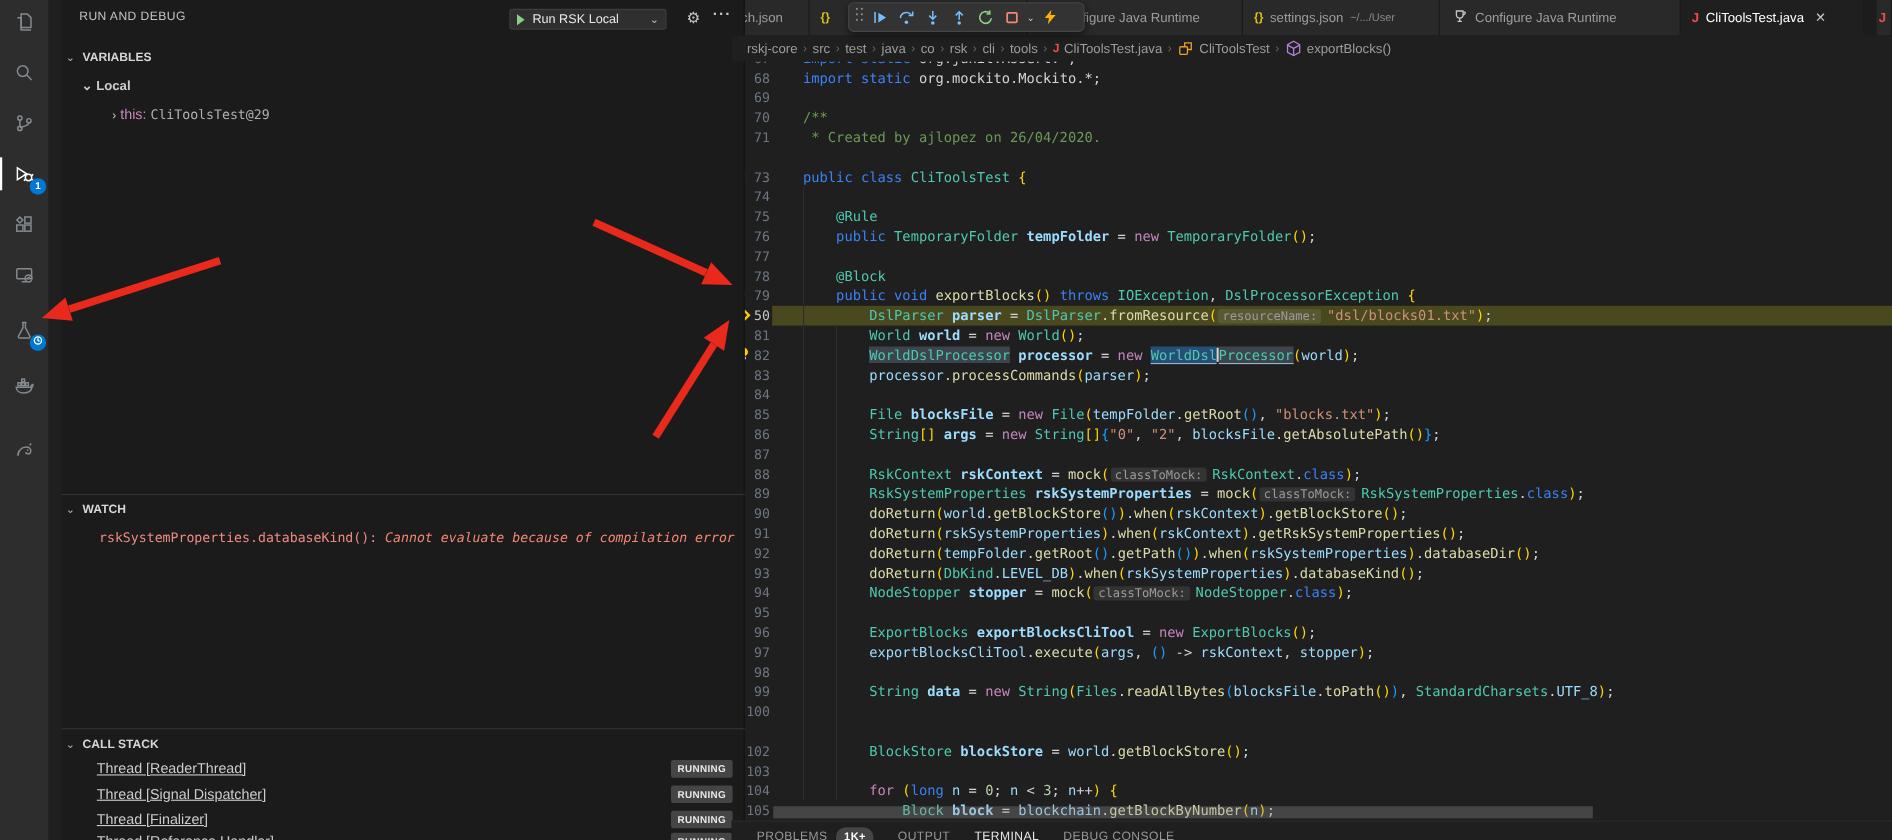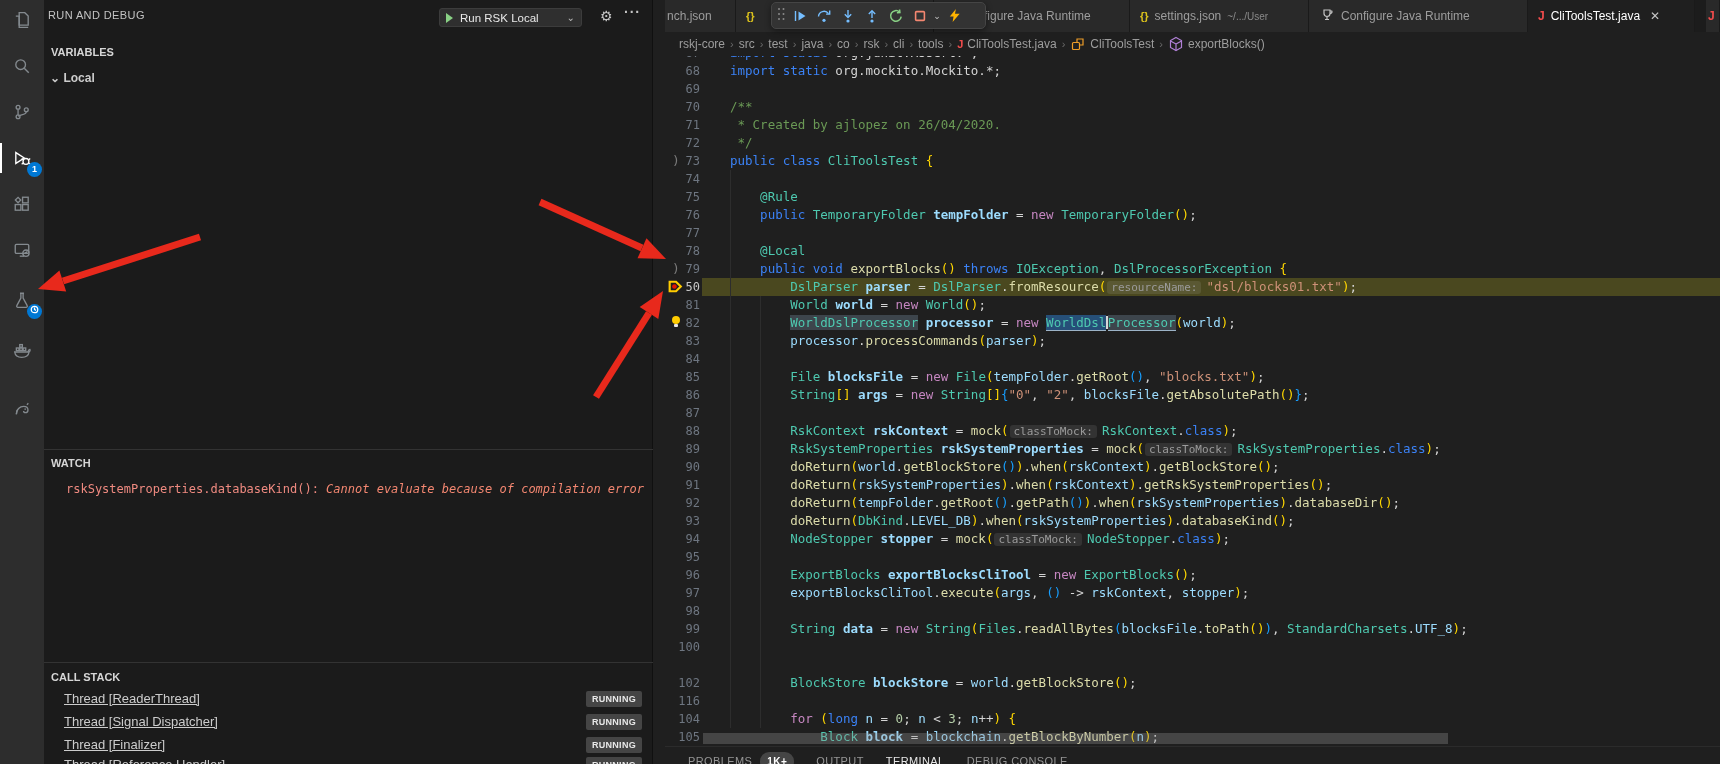--- a/index.html
+++ b/index.html
@@ -11,21 +11,21 @@
   .activitybar{position:absolute;left:0;top:0;width:44px;height:764px;background:#2d2d2d;z-index:10;}
   .ab-item{position:absolute;left:0;width:44px;height:34px;display:flex;align-items:center;justify-content:center;cursor:pointer;}
   .ab-item svg{stroke:#848a8f;fill:none;stroke-width:1.2;}
   .ab-item.active svg{stroke:#ffffff;}
   .ab-item.active::before{content:"";position:absolute;left:0;top:2px;bottom:2px;width:2px;background:#ffffff;}
   .ab-badge{position:absolute;right:2px;bottom:-2px;min-width:15px;height:15px;border-radius:50%;
     background:#0078d4;color:#fff;font-size:9px;line-height:15px;text-align:center;font-weight:bold;}
   .ab-badge svg{stroke:#fff;stroke-width:1.4;}
 
   
-  .sidebar{position:absolute;left:32px;top:0;width:621px;height:764px;background:#1b1b1b;border-right:1px solid #101010;z-index:5;}
+  .sidebar{position:absolute;left:56px;top:0;width:621px;height:764px;background:#1b1b1b;border-right:1px solid #101010;z-index:5;}
   .sb-title{position:absolute;left:16px;top:9px;font-size:11px;color:#c3c3c3;letter-spacing:.4px;}
   .run-btn{position:absolute;left:407px;top:8px;width:143px;height:19px;background:#2f2f2f;border:1px solid #3c3c3c;
     border-radius:3px;display:flex;align-items:center;padding:0 6px;cursor:pointer;}
   .run-btn .play{width:0;height:0;border-left:7px solid #89d185;border-top:5px solid transparent;border-bottom:5px solid transparent;margin-right:7px;}
   .run-btn .lbl{color:#e8e8e8;font-size:11.5px;flex:1;white-space:nowrap;}
   .run-btn .chev{color:#bbbbbb;font-size:10px;margin-left:4px;}
   .sb-gear{position:absolute;left:568px;top:8px;color:#c5c5c5;font-size:14px;cursor:pointer;}
   .sb-more{position:absolute;left:592px;top:4px;color:#c5c5c5;font-size:14px;font-weight:bold;cursor:pointer;letter-spacing:1px;}
   .sect-head{position:absolute;left:0;width:100%;height:26px;line-height:26px;font-size:11px;font-weight:bold;color:#d6d6d6;}
   .sect-head .tw{display:inline-block;width:16px;text-align:center;color:#b5b5b5;font-weight:normal;font-size:10px;}
@@ -181,20 +181,25 @@
     <span class="sb-more">···</span>
 
     <div class="sect-head" style="top:39px;">
       <span class="tw">⌄</span>
       <span>VARIABLES</span>
     </div>
     <div class="tree-row" style="top:65px;padding-left:18px;font-weight:bold;font-size:12px;">
       <span class="tw">⌄</span>
       <span>Local</span>
     </div>
+    <div class="tree-row" style="top:91px;padding-left:46px;">
+      <span class="tw" style="font-size:11px;">›</span>
+      <span class="kw-this">this:</span>
+      <span class="val-gray"> <span>CliToolsTest@29</span></span>
+    </div>
 
     <div class="divider" style="top:449px;"></div>
     <div class="sect-head" style="top:450px;">
       <span class="tw">⌄</span>
       <span>WATCH</span>
     </div>
     <div class="watch-row" style="top:476px;">
       <span>rskSystemProperties.databaseKind():</span><span class="watch-err"> Cannot evaluate because of compilation error(s): rsk…</span>
     </div>
 
@@ -388,24 +393,20 @@
           <span class="lc"></span>
         </div>
         <div class="cl" style="top: 98px;">
           <span class="ln">70</span>
           <span class="lc"><span class="tk-c">/**</span></span>
         </div>
         <div class="cl" style="top: 116px;">
           <span class="ln">71</span>
           <span class="lc"><span class="tk-c"> * Created by ajlopez on 26/04/2020.</span></span>
         </div>
-        <div class="cl" style="top: 134px;">
-          <span class="ln">72</span>
-          <span class="lc"><span class="tk-c"> */</span></span>
-        </div>
         <div class="cl" style="top: 152px;">
           <span class="ln">73</span>
           <span class="lc"><span class="tk-k">public class </span><span class="tk-t">CliToolsTest </span><span class="tk-bg">{</span></span>
         </div>
         <div class="cl" style="top: 170px;">
           <span class="ln">74</span>
           <span class="lc"></span>
         </div>
         <div class="cl" style="top: 188px;">
           <span class="ln">75</span>
@@ -414,21 +415,21 @@
         <div class="cl" style="top: 206px; text-decoration: underline;">
           <span class="ln">76</span>
           <span class="lc"><span class="tk-p">    </span><span class="tk-k">public </span><span class="tk-t">TemporaryFolder </span><span class="tk-vb">tempFolder</span><span class="tk-p"> = </span><span class="tk-kc">new </span><span class="tk-t">TemporaryFolder</span><span class="tk-bg">()</span><span class="tk-p">;</span></span>
         </div>
         <div class="cl" style="top: 224px;">
           <span class="ln">77</span>
           <span class="lc"></span>
         </div>
         <div class="cl" style="top: 242px;">
           <span class="ln">78</span>
-          <span class="lc"><span class="tk-p">    </span><span class="tk-a">@Local</span></span>
+          <span class="lc"><span class="tk-p">    </span><span class="tk-a">@Block</span></span>
         </div>
         <div class="cl" style="top: 260px;">
           <span class="ln">79</span>
           <span class="lc"><span class="tk-p">    </span><span class="tk-k">public void </span><span class="tk-m">exportBlocks</span><span class="tk-bg">()</span><span class="tk-k"> throws </span><span class="tk-t">IOException</span><span class="tk-p">, </span><span class="tk-t">DslProcessorException</span><span class="tk-p"> </span><span class="tk-bg">{</span></span>
         </div>
         <div class="cl" style="top: 278px;">
           <span class="ln cur">50</span>
           <span class="lc"><span class="tk-p">        </span><span class="tk-t">DslParser </span><span class="tk-vb">parser</span><span class="tk-p"> = </span><span class="tk-t">DslParser</span><span class="tk-p">.</span><span class="tk-m">fromResource</span><span class="tk-bg">(</span><span class="tk-i">resourceName:</span><span class="tk-s">"dsl/blocks01.txt"</span><span class="tk-bg">)</span><span class="tk-p">;</span></span>
         </div>
         <div class="cl" style="top: 296px;">
@@ -509,21 +510,21 @@
         </div>
         <div class="cl" style="top: 638px;">
           <span class="ln">100</span>
           <span class="lc"></span>
         </div>
         <div class="cl" style="top: 674px;">
           <span class="ln">102</span>
           <span class="lc"><span class="tk-p">        </span><span class="tk-t">BlockStore </span><span class="tk-vb">blockStore</span><span class="tk-p"> = </span><span class="tk-v">world</span><span class="tk-p">.</span><span class="tk-m">getBlockStore</span><span class="tk-bg">()</span><span class="tk-p">;</span></span>
         </div>
         <div class="cl" style="top: 692px;">
-          <span class="ln">116</span>
+          <span class="ln">103</span>
           <span class="lc"></span>
         </div>
         <div class="cl" style="top: 710px;">
           <span class="ln">104</span>
           <span class="lc"><span class="tk-p">        </span><span class="tk-kc">for </span><span class="tk-bg">(</span><span class="tk-k">long</span><span class="tk-p"> </span><span class="tk-v">n</span><span class="tk-p"> = </span><span class="tk-n">0</span><span class="tk-p">; </span><span class="tk-v">n</span><span class="tk-p"> &lt; </span><span class="tk-n">3</span><span class="tk-p">; </span><span class="tk-v">n</span><span class="tk-p">++</span><span class="tk-bg">)</span><span class="tk-p"> </span><span class="tk-bg">{</span></span>
         </div>
         <div class="cl" style="top: 728px;">
           <span class="ln">105</span>
           <span class="lc"><span class="tk-p">            </span><span class="tk-t">Block </span><span class="tk-vb">block</span><span class="tk-p"> = </span><span class="tk-v">blockchain</span><span class="tk-p">.</span><span class="tk-m">getBlockByNumber</span><span class="tk-bg">(</span><span class="tk-v">n</span><span class="tk-bg">)</span><span class="tk-p">;</span></span>
         </div>

